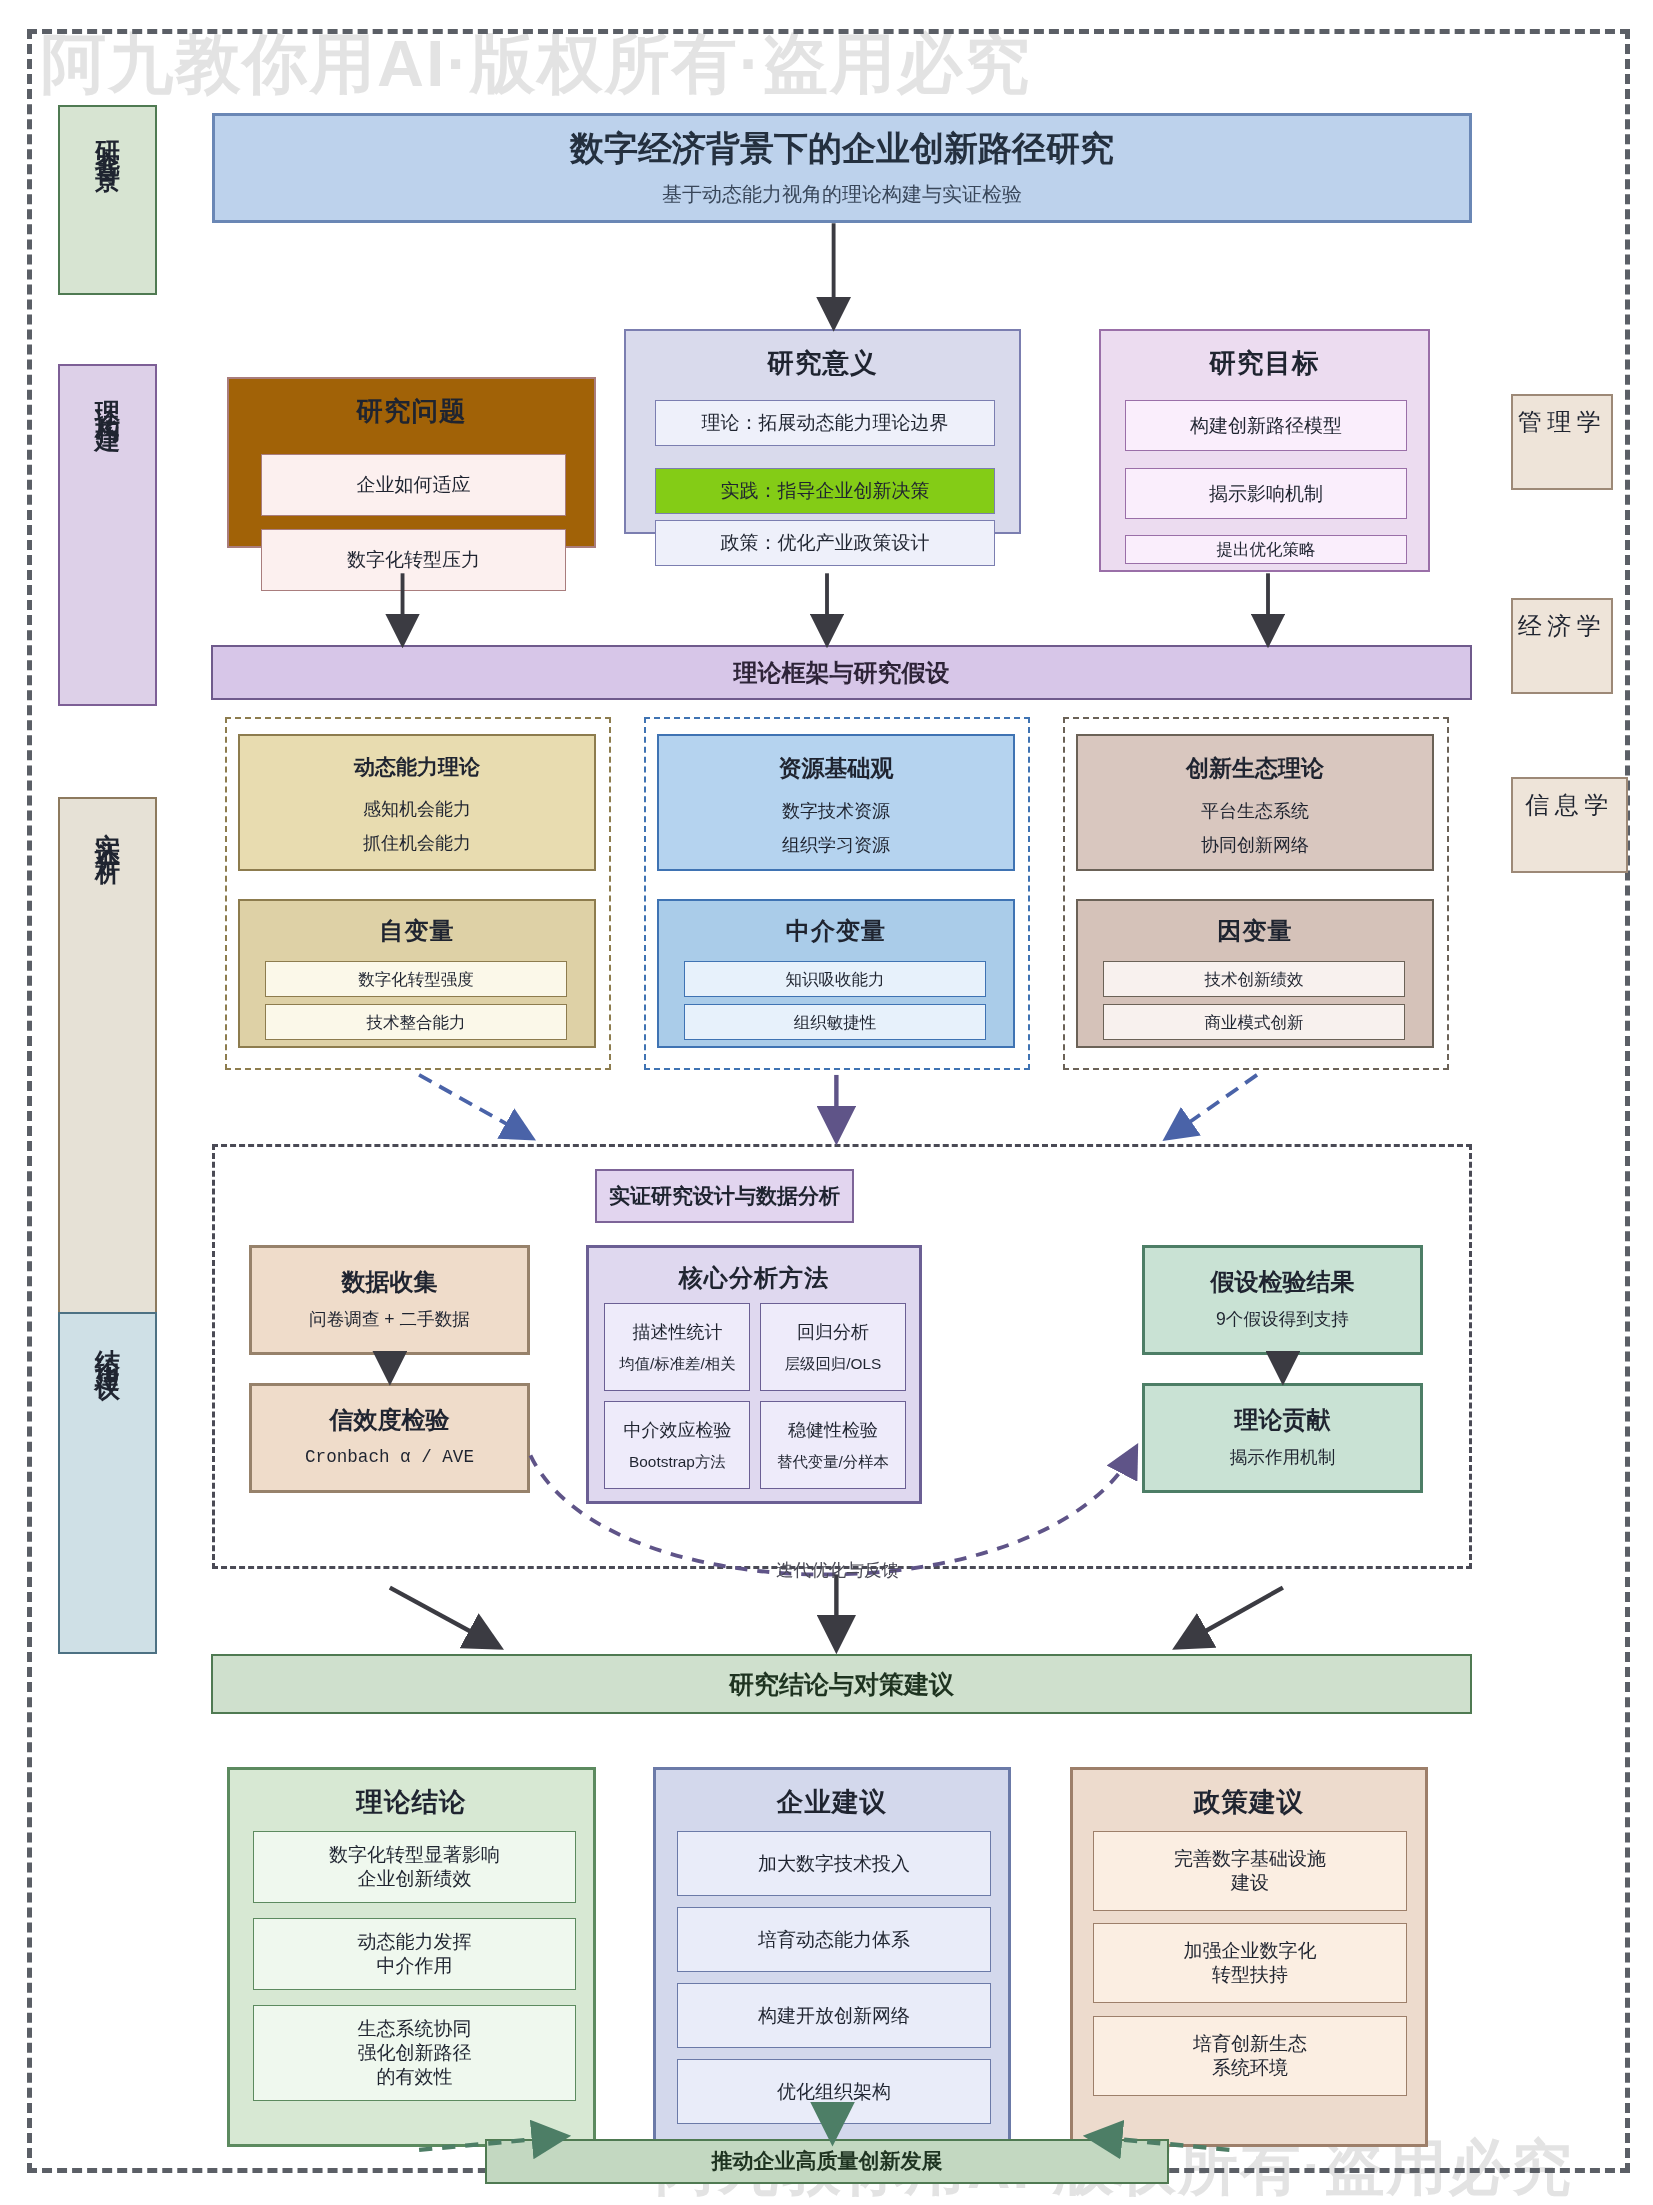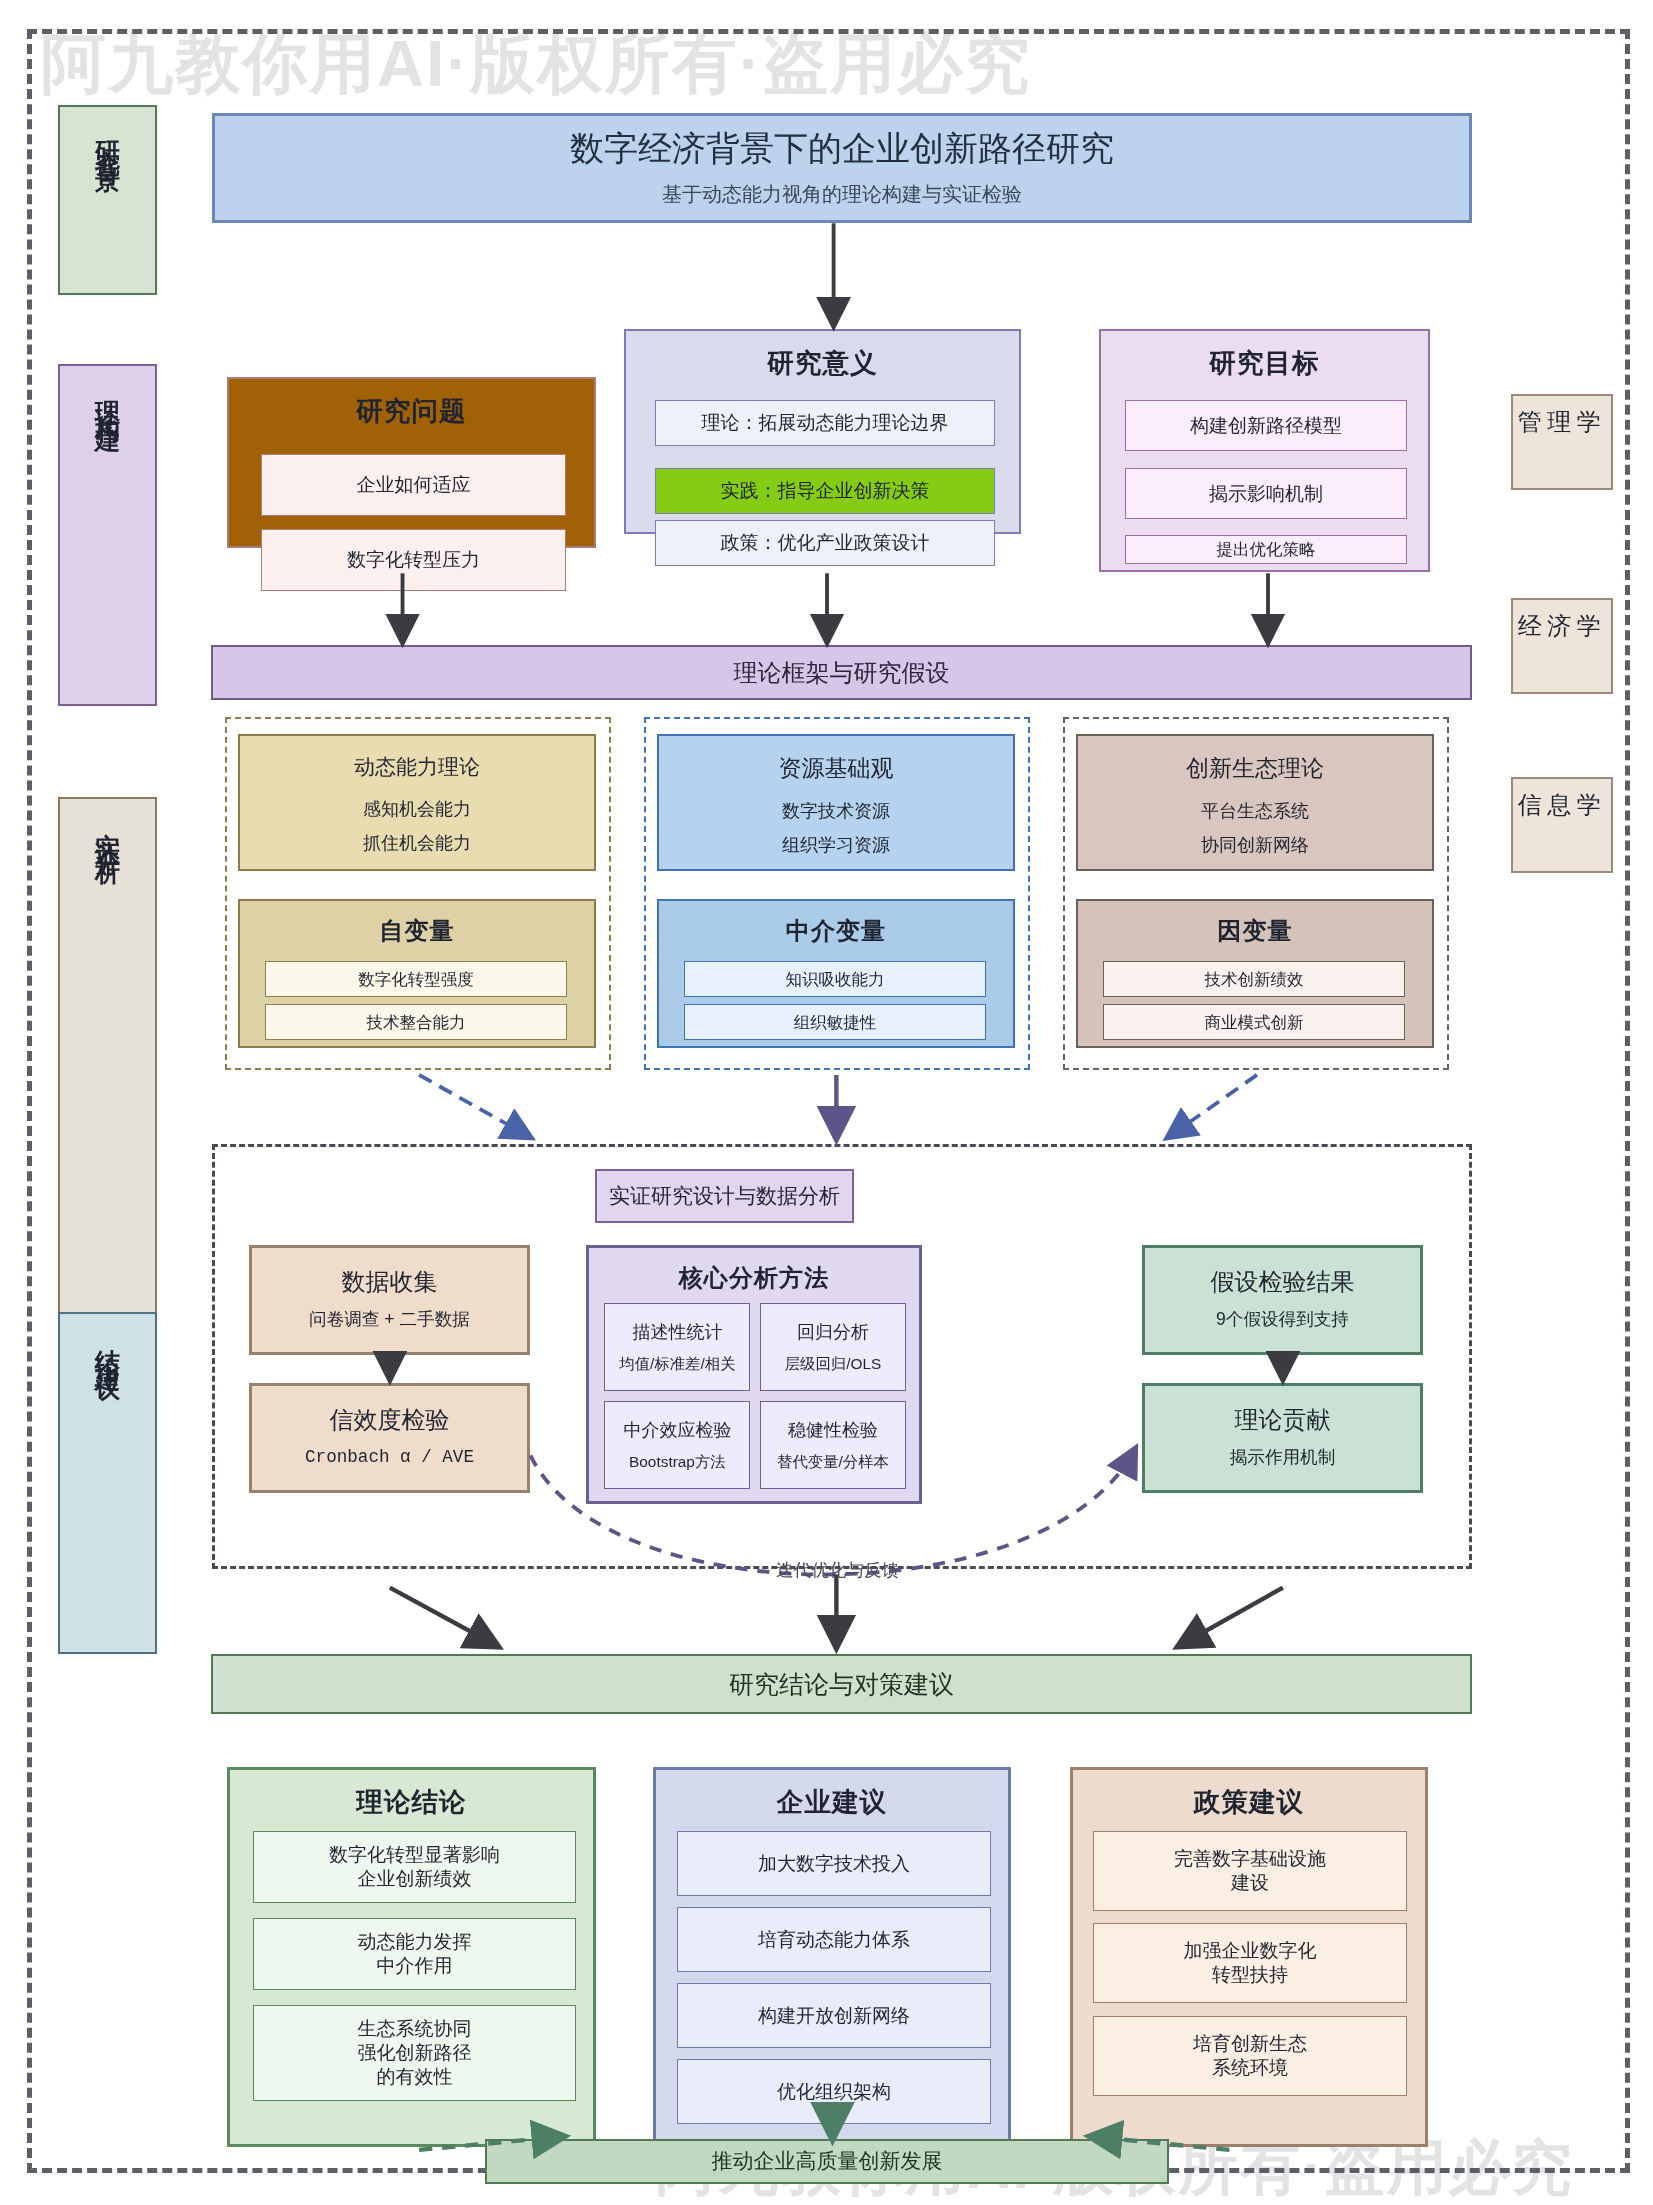--- a/index.html
+++ b/index.html
@@ -22,21 +22,21 @@
 
   
   .outer-frame {
     position:absolute; left:26.5px; top:29px; width:1603px; height:2144px;
     border:5px dashed #5b5f66; z-index:1; pointer-events:none;
   }
 
   
   .box { position:absolute; z-index:3; display:flex; flex-direction:column;
          align-items:center; justify-content:flex-start; }
-  .box-title { font-weight:400; text-align:right; line-height:1.15; }
+  .box-title { font-weight:700; text-align:right; line-height:1.15; }
   .box-sub   { text-align:center; line-height:1.3; }
 
   
   .rail {
     position:absolute; z-index:3; display:flex; align-items:flex-start;
     justify-content:center; padding-top:14.3px;
   }
   .rail span {
     writing-mode:vertical-rl; text-orientation:upright;
     font-weight:700; font-size:25px; letter-spacing:8.8px; line-height:1;
@@ -87,21 +87,21 @@
   <div class="rail" style="left:58px; top:1312px; width:99px; height:342px; background:#cfe0e6; border:2.2px solid #4d7183;">
     <span>结论建议</span>
   </div>
 
   <div class="rail rail-r" style="left:1511px; top:394px; width:102px; height:96px; background:#eee4d9; border:2.8px solid #9d8977;">
     <span>管理学</span>
   </div>
   <div class="rail rail-r" style="left:1511px; top:598px; width:102px; height:96px; background:#eee4d9; border:2.8px solid #9d8977;">
     <span>经济学</span>
   </div>
-  <div class="rail rail-r" style="left:1511px; top:777px; width:102px; height:96px; background:#eee4d9; border:2.8px solid #9d8977;">
+  <div class="rail rail-r" style="left:1511px; top:777px; width:117px; height:96px; background:#eee4d9; border:2.8px solid #9d8977;">
     <span>信息学</span>
   </div>
 
   <div class="box" style="left:212px; top:113px; width:1260px; height:110px; background:#bdd2ec; border:3.3px solid #6a87b5; justify-content:center;">
     <div class="box-title" style="font-size:34px; color:#24303f; margin-bottom:13.2px;">数字经济背景下的企业创新路径研究</div>
     <div class="box-sub" style="font-size:20px; color:#39475a;">基于动态能力视角的理论构建与实证检验</div>
   </div>
 
   <div class="card" style="left:227px; top:329px; width:369px; height:171px; background:#a16207; border:2.8px solid #a97d7d;margin-top:48px;">
     <div class="card-h">研究问题</div>

